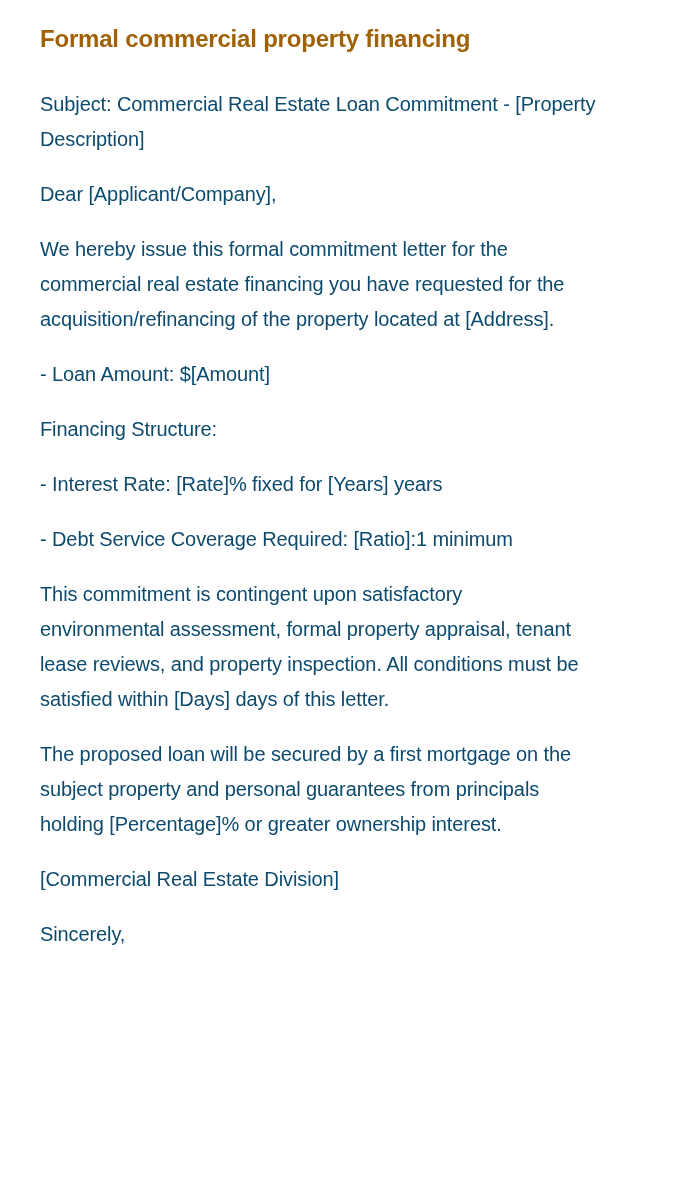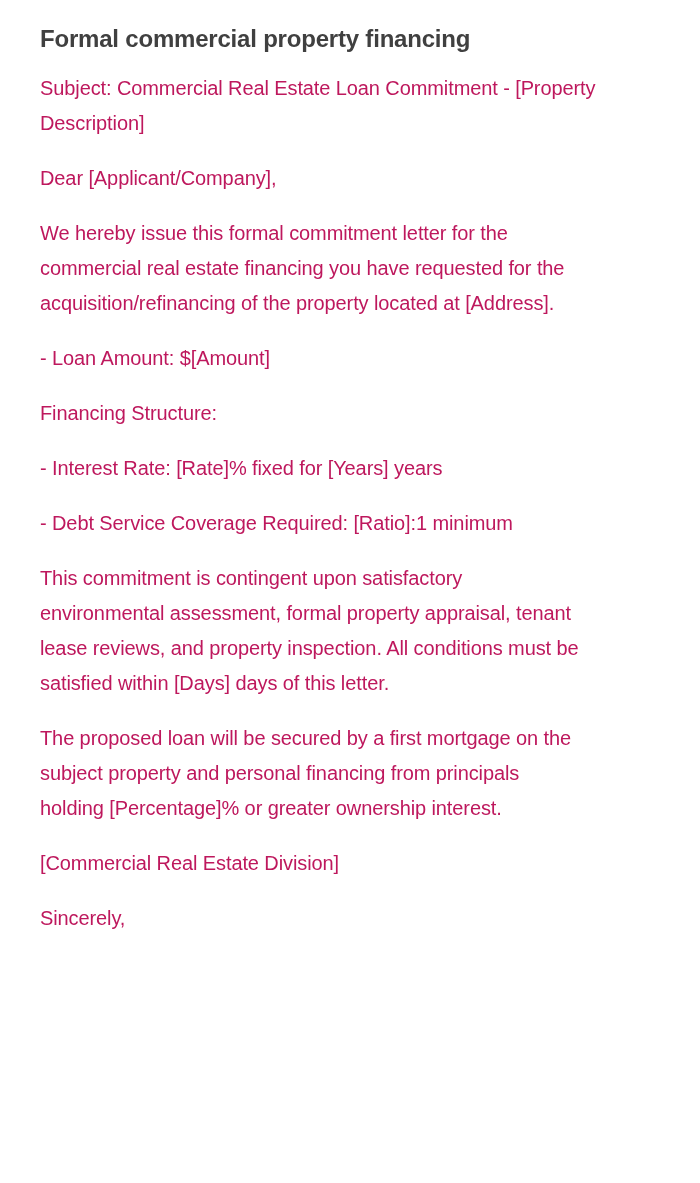--- a/index.html
+++ b/index.html
@@ -12,36 +12,36 @@
     height: 1183px;
     overflow: hidden;
     font-family: "Liberation Sans", sans-serif;
   }
   .doc {
     box-sizing: border-box;
     width: 700px;
     padding: 23px 38px 0 40px;
   }
   .doc-title {
-    margin: 0 0 16px 0;
+    margin: 0 0 32px 0;
     font-family: "Liberation Sans", sans-serif;
     font-size: 24px;
     line-height: 32px;
     font-weight: 700;
     letter-spacing: -0.2px;
-    color: #404040;
+    color: #a16207;
   }
   .para {
     margin: 0 0 20px 0;
     font-family: "Liberation Sans", sans-serif;
     font-size: 20px;
     line-height: 35px;
     font-weight: 400;
     letter-spacing: -0.1px;
-    color: #be185d;
+    color: #0c4a6e;
     white-space: pre-line;
   }
 </style>
 </head>
 <body>
 
 <div class="doc">
   <h1 class="doc-title">Formal commercial property financing</h1>
   <div id="paragraphs">
       <p class="para">Subject: Commercial Real Estate Loan Commitment - [Property
@@ -52,18 +52,18 @@
 acquisition/refinancing of the property located at [Address].</p>
       <p class="para">- Loan Amount: $[Amount]</p>
       <p class="para">Financing Structure:</p>
       <p class="para">- Interest Rate: [Rate]% fixed for [Years] years</p>
       <p class="para">- Debt Service Coverage Required: [Ratio]:1 minimum</p>
       <p class="para">This commitment is contingent upon satisfactory
 environmental assessment, formal property appraisal, tenant
 lease reviews, and property inspection. All conditions must be
 satisfied within [Days] days of this letter.</p>
       <p class="para">The proposed loan will be secured by a first mortgage on the
-subject property and personal financing from principals
+subject property and personal guarantees from principals
 holding [Percentage]% or greater ownership interest.</p>
       <p class="para">[Commercial Real Estate Division]</p>
       <p class="para">Sincerely,</p>
     </div>
 </div>
 
 </body></html>

